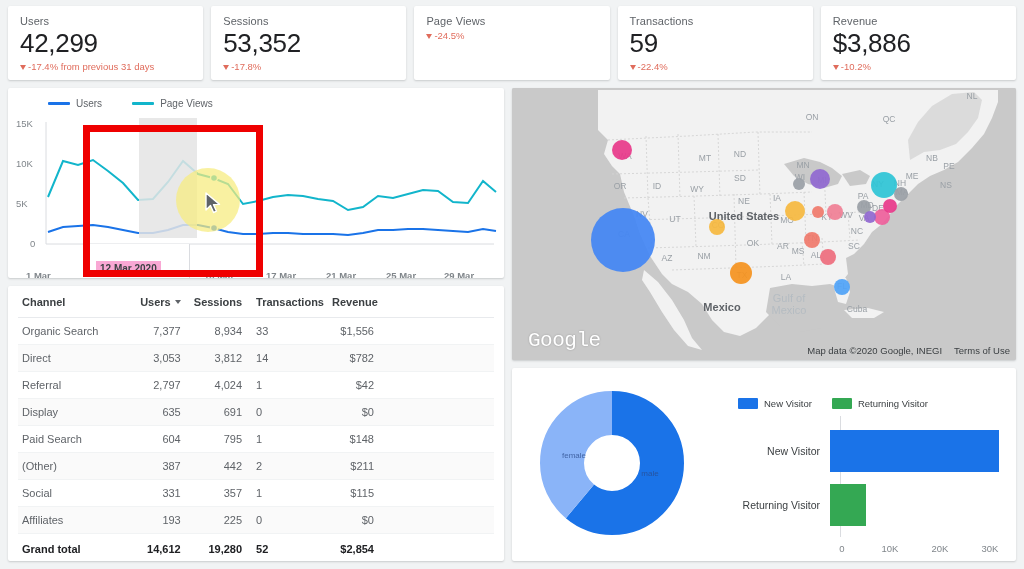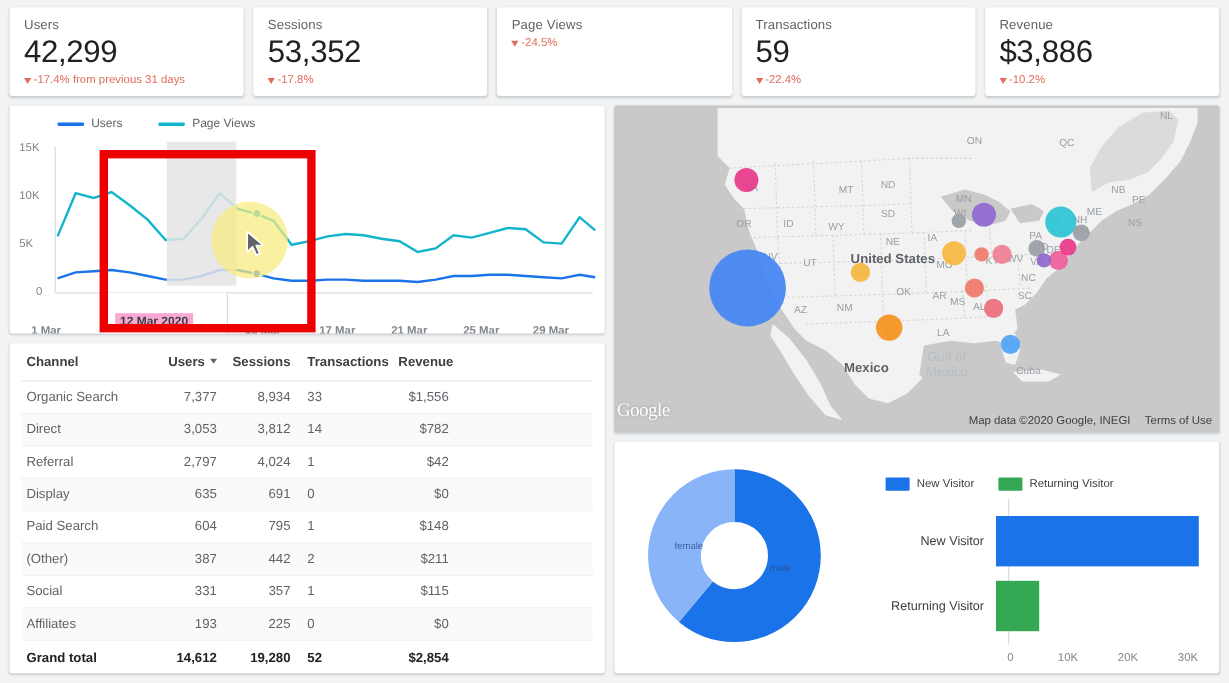--- a/index.html
+++ b/index.html
@@ -123,23 +123,23 @@
   .map-panel { height: 272px; background: #c9c9c9; }
   .map-land { position: absolute; inset: 0; }
   .map-lbl {
     position: absolute; font-size: 8.5px; color: #9aa0a6;
     transform: translate(-50%,-50%); pointer-events: none;
   }
   .map-lbl.big { font-size: 11px; color: #5f6368; font-weight: bold; }
   .map-lbl.sea { font-size: 11px; color: #b5bcc2; }
   .bubble { position: absolute; border-radius: 50%; transform: translate(-50%,-50%); }
   .gmaps-logo {
-    position: absolute; left: 2px; bottom: 8px;
-    font-size: 16px; color: #fff; letter-spacing: -.5px;
-    font-family: Liberation Serif, serif;
+    position: absolute; left: 16px; bottom: 8px;
+    font-size: 21px; color: #fff; letter-spacing: -.5px;
+    font-family: Liberation Mono, monospace;
     text-shadow: 0 0 2px rgba(0,0,0,.25);
   }
   .map-attr {
     position: absolute; right: 6px; bottom: 4px;
     font-size: 9.5px; color: #3c4043; display: flex; gap: 12px;
   }
 
   
   .bottom-panel { flex: 1; display: flex; }
   .donut-wrap { width: 200px; position: relative; }

